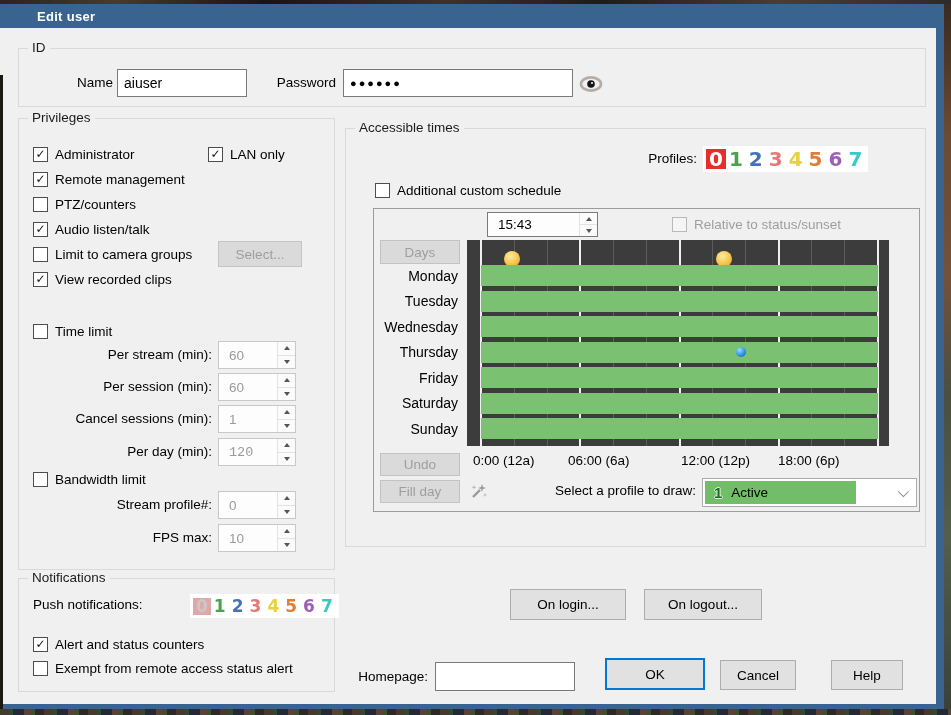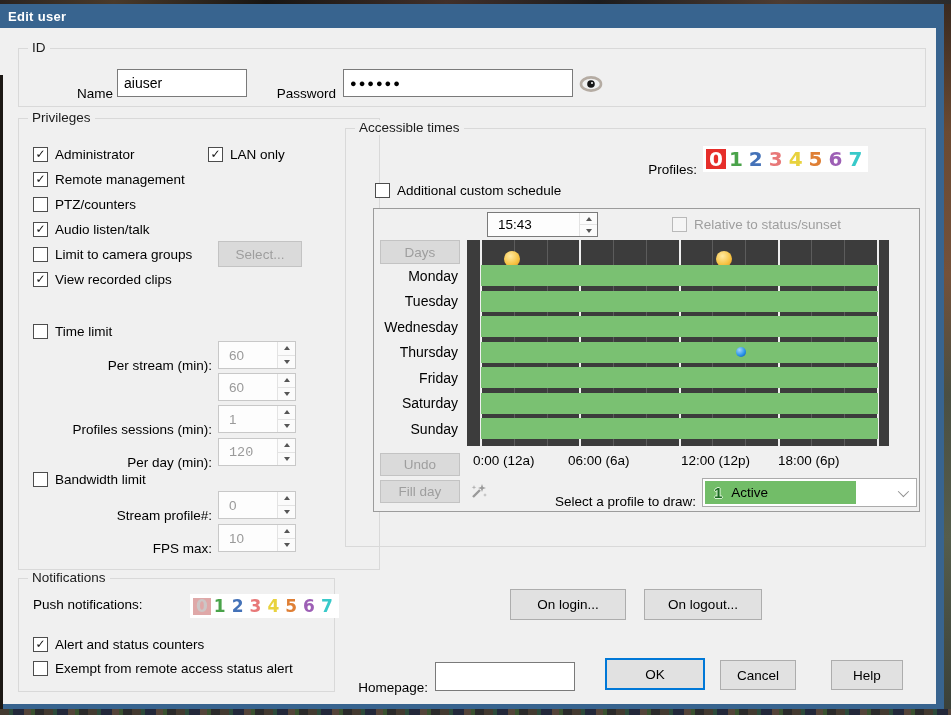--- a/index.html
+++ b/index.html
@@ -9,25 +9,25 @@
       linear-gradient(90deg,#2a2320 0%,#4a3a2a 12%,#171513 28%,#41302a 47%,#1c1c1e 63%,#4d3c32 82%,#2b2b2b 100%);}
   .strip-right{position:absolute;right:0;top:4px;width:7px;height:711px;
     background:linear-gradient(#3a2a20,#6b4a32 18%,#74513a 38%,#4a4f42 55%,#555d4c 75%,#3a4038 100%);}
   .strip-bottom{position:absolute;left:0;bottom:0;width:951px;height:6px;
     background:repeating-linear-gradient(90deg,#433a30 0 9px,#2c4a3a 9px 13px,#23283a 13px 24px,#54443a 24px 31px,#39512f 31px 35px,#2a2a2a 35px 44px);}
   .strip-left{position:absolute;left:0;top:75px;width:3px;height:634px;background:#1c1814;}
   .dialog{position:absolute;left:0;top:4px;width:944px;height:705px;box-sizing:border-box;
     background:#f0f0f0;border-right:8px solid #38648f;border-bottom:5px solid #38648f;}
   .titlebar{position:absolute;left:0;top:4px;width:944px;height:24px;background:#38648f;
     display:flex;align-items:center;}
-  .titlebar .t{color:#fff;font-weight:bold;font-size:13px;margin-left:8px;letter-spacing:.3px;}
+  .titlebar .t{color:#fff;font-weight:bold;font-size:13px;margin-left:37px;letter-spacing:.3px;}
   .groupbox{position:absolute;border:1px solid #d9d9d9;}
   .gb-label{position:absolute;top:-9px;left:9px;background:#f0f0f0;padding:0 4px;font-size:13.5px;color:#1b1b1b;white-space:nowrap;}
   .lbl{position:absolute;height:20px;line-height:20px;font-size:13.5px;white-space:nowrap;}
-  .r{text-align:right;margin-top:11px;}
+  .r{text-align:right;}
   .txtin{position:absolute;box-sizing:border-box;border:1px solid #7a7a7a;background:#fff;
     font-family:inherit;font-size:14px;padding:0 6px;outline:none;color:#000;}
   .cb{position:absolute;display:flex;align-items:center;gap:7px;height:20px;}
   .cb .box{width:13px;height:13px;border:1px solid #4d4d4d;background:#fff;flex:none;
     display:flex;align-items:center;justify-content:center;font-size:12px;line-height:12px;color:#111;font-weight:bold;}
   .cb .cl{font-size:13.5px;white-space:nowrap;}
   .cb.dis .box{border-color:#b9b9b9;background:#f5f5f5;}
   .cb.dis .cl{color:#9e9e9e;}
   .btn{position:absolute;box-sizing:border-box;display:flex;align-items:center;justify-content:center;
     font-size:13.5px;background:#e1e1e1;border:1px solid #adadad;color:#000;cursor:default;}
@@ -87,21 +87,21 @@
   <div class="lbl r" style="left:50px;top:73px;width:63px;">Name</div>
   <input class="txtin" style="left: 117px; top: 69px; width: 130px; height: 28px;" value="aiuser">
   <div class="lbl r" style="left:256px;top:73px;width:80px;">Password</div>
   <input class="txtin" style="left: 343px; top: 69px; width: 230px; height: 28px; font-size: 11px; letter-spacing: 2px; font-weight: bold;" value="●●●●●●">
   <svg class="icon" style="left:579px;top:75px;" width="24" height="18" viewBox="0 0 24 18">
     <ellipse cx="12" cy="9" rx="10" ry="6.6" fill="none" stroke="#b5aca3" stroke-width="2.6"></ellipse>
     <circle cx="12" cy="9" r="3.8" fill="#151515"></circle>
     <circle cx="13" cy="8" r="1" fill="#fff"></circle>
   </svg>
 
-  <div class="groupbox" style="left:18px;top:118px;width:315px;height:450px;padding-left:45px;">
+  <div class="groupbox" style="left:18px;top:118px;width:315px;height:450px;">
     <span class="gb-label">Privileges</span>
   </div>
   <div class="cb" style="left:33px;top:144px;">
     <span class="box on">✓</span>
     <span class="cl">Administrator</span>
   </div>
   <div class="cb" style="left:208px;top:144px;">
     <span class="box on">✓</span>
     <span class="cl">LAN only</span>
   </div>
@@ -132,28 +132,29 @@
   </div>
 
   <div class="lbl r" style="left:20px;top:345px;width:192px;">Per stream (min):</div>
   <div class="spin" style="left:218px;top:341px;width:78px;height:28px;">
     <span class="val">60</span>
     <span class="btns">
         <div class="up"></div>
         <div class="dn"></div>
       </span>
   </div>
+  <div class="lbl r" style="left:20px;top:377px;width:192px;">Per session (min):</div>
   <div class="spin" style="left:218px;top:373px;width:78px;height:28px;">
     <span class="val">60</span>
     <span class="btns">
         <div class="up"></div>
         <div class="dn"></div>
       </span>
   </div>
-  <div class="lbl r" style="left:20px;top:409px;width:192px;">Profiles sessions (min):</div>
+  <div class="lbl r" style="left:20px;top:409px;width:192px;">Cancel sessions (min):</div>
   <div class="spin" style="left:218px;top:405px;width:78px;height:28px;">
     <span class="val">1</span>
     <span class="btns">
         <div class="up"></div>
         <div class="dn"></div>
       </span>
   </div>
   <div class="lbl r" style="left:20px;top:442px;width:192px;">Per day (min):</div>
   <div class="spin" style="left:218px;top:438px;width:78px;height:28px;font-family:Liberation Mono, monospace;">
     <span class="val">120</span>

